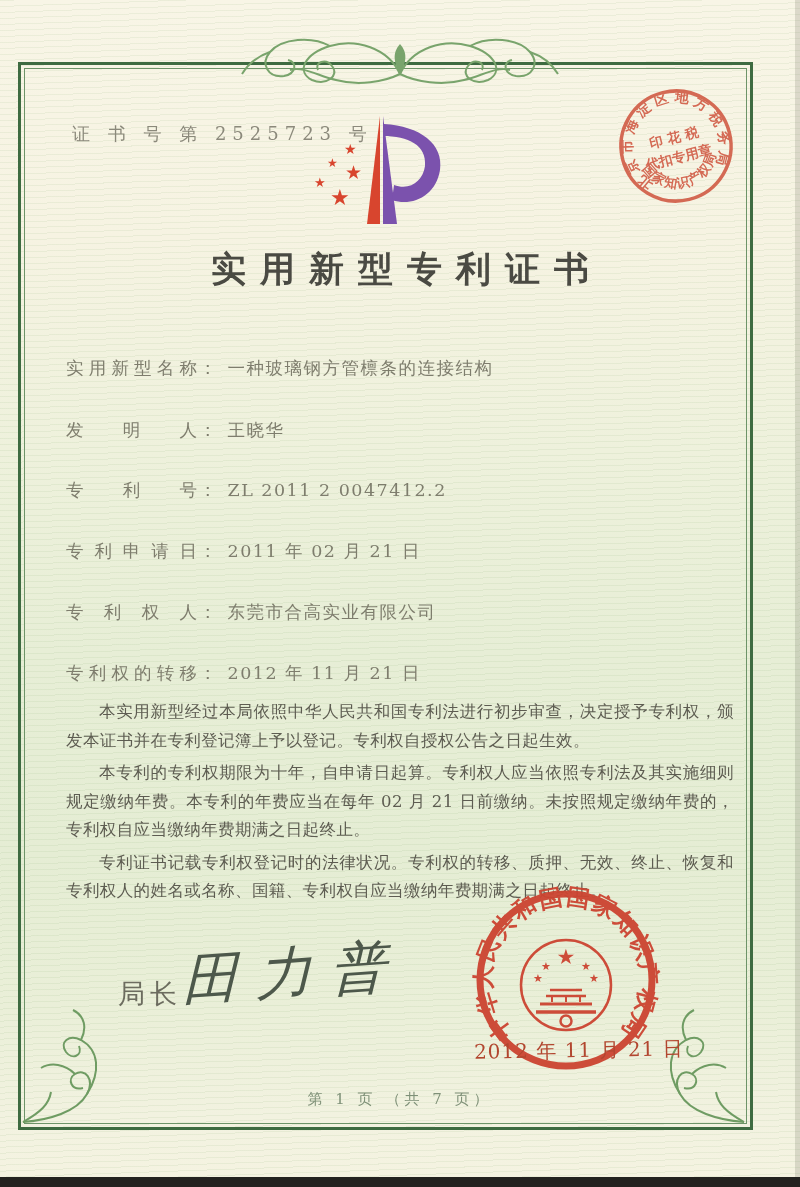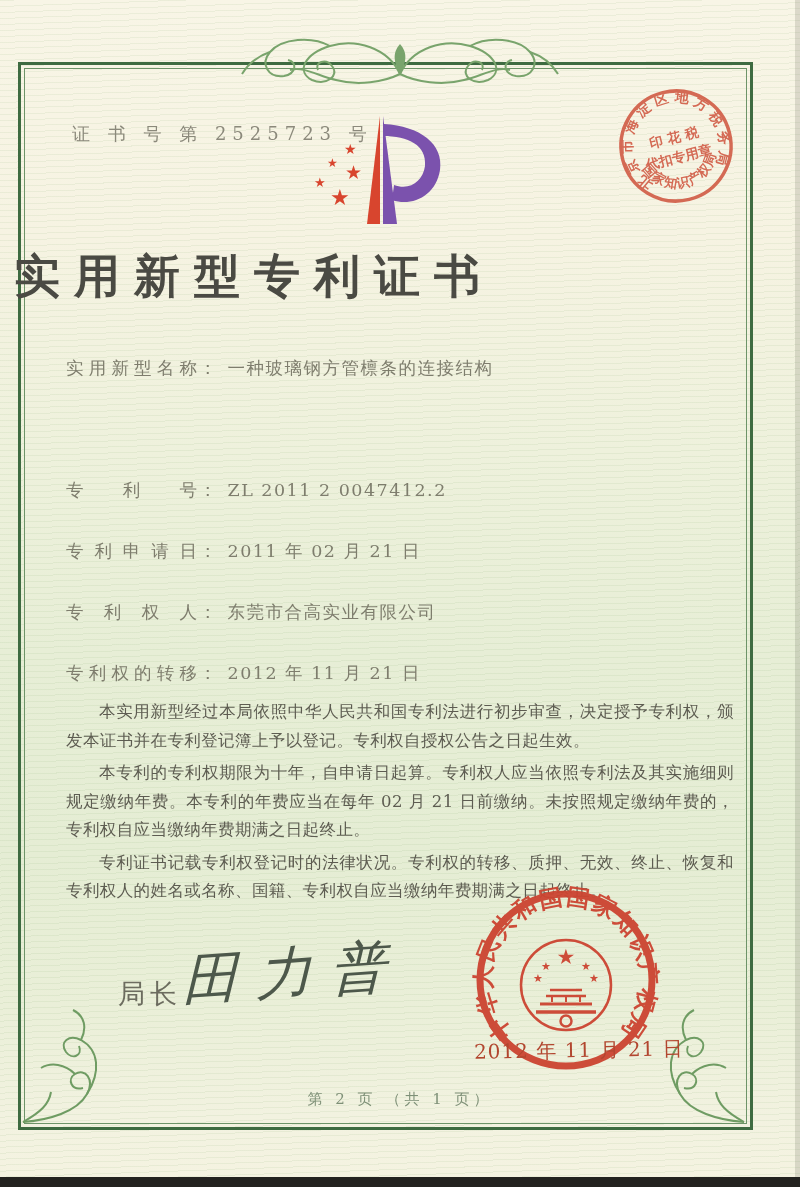--- a/index.html
+++ b/index.html
@@ -12,21 +12,21 @@
     background:repeating-linear-gradient(178deg,rgba(120,165,100,0.10) 0 1px,rgba(255,255,255,0) 1px 6px);
     pointer-events:none;}
   .frame-outer{position:absolute;left:18px;top:62px;width:729px;height:1062px;border:3px solid #3e6b41;}
   .frame-inner{position:absolute;inset:3px;border:1px solid #6d9468;}
   .ornament-top{position:absolute;left:238px;top:28px;width:324px;height:64px;}
   .corner{position:absolute;width:105px;height:118px;}
   .corner-left{left:21px;top:1008px;}
   .corner-right{left:641px;top:1008px;transform:scaleX(-1);}
   .cert-no{position:absolute;left:72px;top:122px;font-size:18px;letter-spacing:6px;color:#8b897b;}
   .logo{position:absolute;left:308px;top:112px;width:150px;height:118px;}
-  .title{position:absolute;left:0;top:246px;width:100%;font-size:46px;font-weight:bold;
+  .title{position:absolute;left:0;top:246px;width:100%;text-align:center;font-size:35px;font-weight:bold;
     letter-spacing:14px;text-indent:14px;color:#4a4a43;}
   .field{position:absolute;left:66px;font-size:17.5px;color:#7e7d6d;letter-spacing:1px;white-space:nowrap;}
   .fr1{top:356px}.fr2{top:418px}.fr3{top:478px}.fr4{top:539px}.fr5{top:600px}.fr6{top:661px}
   .field-label{display:inline-block;width:132px;text-align:justify;text-align-last:justify;vertical-align:bottom;}
   .field-colon{display:inline-block;margin:0 10px 0 1px;}
   .field-value{letter-spacing:1.5px;}
   .paragraphs{position:absolute;left:62px;top:694px;width:676px;font-size:16.5px;line-height:28.5px;
     color:#5d5c51;text-align:justify;}
   .paragraphs p{margin:4px;text-indent:2em;letter-spacing:0.4px;}
   .signoff-role{position:absolute;left:118px;top:976px;font-size:27px;color:#6c6c5f;letter-spacing:5px;}
@@ -105,20 +105,23 @@
     <text x="37" y="67" font-size="19" fill="#d8452e">★</text>
     <text x="6" y="75" font-size="13" fill="#d8452e">★</text>
     <text x="22" y="93" font-size="22" fill="#d8452e">★</text>
   </svg>
 
   <div class="title">实用新型专利证书</div>
 
   <div class="field fr1">
     <span class="field-label">实用新型名称</span><span class="field-colon">：</span><span class="field-value">一种玻璃钢方管檩条的连接结构</span>
   </div>
+  <div class="field fr2">
+    <span class="field-label">发明人</span><span class="field-colon">：</span><span class="field-value">王晓华</span>
+  </div>
   <div class="field fr3">
     <span class="field-label">专利号</span><span class="field-colon">：</span><span class="field-value">ZL 2011 2 0047412.2</span>
   </div>
   <div class="field fr4">
     <span class="field-label">专利申请日</span><span class="field-colon">：</span><span class="field-value">2011 年 02 月 21 日</span>
   </div>
   <div class="field fr5">
     <span class="field-label">专利权人</span><span class="field-colon">：</span><span class="field-value">东莞市合高实业有限公司</span>
   </div>
   <div class="field fr6">
@@ -152,17 +155,17 @@
         <path d="M76,112 h40" stroke-width="2.5"></path>
         <path d="M82,112 v6 M96,112 v6 M110,112 v6" stroke-width="2"></path>
         <path d="M70,120 h52" stroke-width="3"></path>
         <path d="M66,128 h60" stroke-width="3.5"></path>
         <circle cx="96" cy="137" r="5.5" stroke-width="2.5"></circle>
       </g>
     </g>
   </svg>
   <div class="seal-date">2012 年 11 月 21 日</div>
 
-  <div class="footer">第 2 页 （共 1 页）</div>
+  <div class="footer">第 1 页 （共 7 页）</div>
 
   <div class="edge-right"></div>
   <div class="edge-bottom"></div>
 </div>
 
 </body></html>

